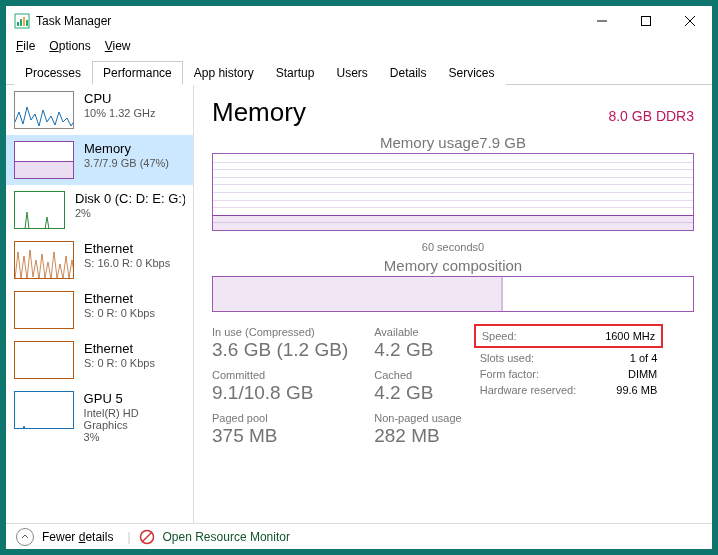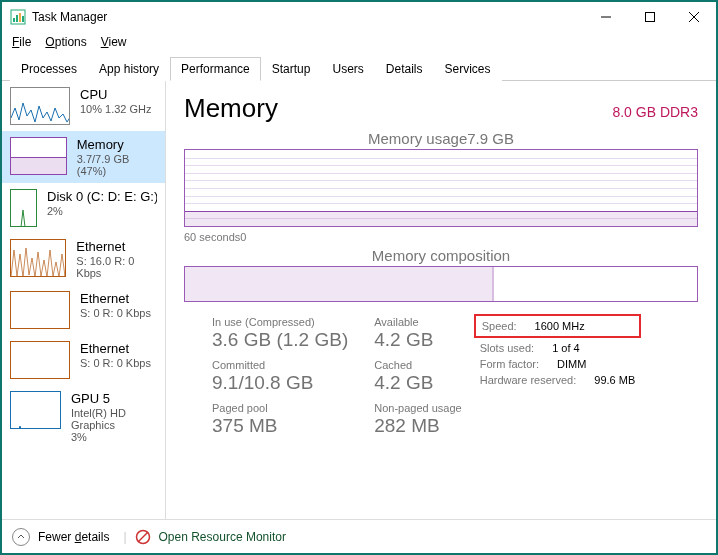--- a/index.html
+++ b/index.html
@@ -1,65 +1,65 @@
 <!DOCTYPE html>
 <html><head>
 <meta charset="utf-8">
 <style>
   * { box-sizing: border-box; margin: 0; padding: 0; }
   body { font-family: "Segoe UI", Arial, sans-serif; font-size: 12px; background: #fff; color: #000; }
-  .window { width: 718px; height: 555px; border: 2px solid #0f766e; display: flex; flex-direction: column; background: #fff; }
+  .window { width: 718px; height: 555px; border: 6px solid #0f766e; display: flex; flex-direction: column; background: #fff; }
   .titlebar { height: 30px; display: flex; align-items: center; padding: 0 0 0 8px; }
   .titlebar .title { flex: 1; font-size: 12px; }
   .winbtn { width: 44px; height: 30px; display: flex; align-items: center; justify-content: center; font-size: 14px; color: #000; cursor: pointer; }
   .app-icon { width: 16px; height: 16px; margin-right: 6px; }
 
   .menubar { height: 20px; display: flex; gap: 14px; padding: 0 10px; align-items: center; }
   .menubar span { text-decoration: underline; text-decoration-color: #000; text-underline-offset: 1px; cursor: pointer; }
   .menubar .u { text-decoration: none; }
   .menubar .u .ul { text-decoration: underline; }
 
   .tabs { display: flex; padding: 4px 16px 0 8px; border-bottom: 1px solid #ccc; }
   .tab { padding: 4px 10px; border: 1px solid transparent; border-bottom: none; cursor: pointer; position: relative; top: 1px; background: #fff; }
   .tab.active { border-color: #ccc; border-bottom: 1px solid #fff; }
 
   .body { flex: 1; display: flex; overflow: hidden; }
-  .sidebar { width: 164px; border-right: 1px solid #ddd; overflow-y: hidden; }
+  .sidebar { width: 188px; border-right: 1px solid #ddd; overflow-y: hidden; }
   .sidebar-item { display: flex; align-items: flex-start; padding: 6px 8px; gap: 10px; cursor: pointer; }
   .sidebar-item.selected { background: #cce8ff; }
   .thumb { width: 60px; height: 38px; border: 1px solid #888; background: #fff; position: relative; overflow: hidden; }
   .sidebar-item .info .name { font-size: 13px; }
   .sidebar-item .info .sub { font-size: 11px; color: #555; margin-top: 1px; }
 
   .main { flex: 1; padding: 12px 18px 10px 18px; display: flex; flex-direction: column; }
   .main-header { display: flex; justify-content: space-between; align-items: baseline; }
   .main-header h1 { font-size: 26px; font-weight: 400; }
   .main-header .spec { font-size: 14px; color: #be185d; }
 
   .chart-section { margin-top: 6px; }
   .chart-label-row { display: flex; justify-content: center; color: #777; font-size: 15px; }
   .big-chart { height: 78px; border: 1px solid #9b59b6; position: relative; margin-top: 2px; background: #fff; }
   .big-chart .grid-line { position: absolute; left: 0; right: 0; border-top: 1px solid #e7d9ef; }
   .big-chart .fill { position: absolute; left: 0; right: 0; bottom: 0; height: 20%; background: rgba(155,89,182,0.15); border-top: 1px solid #8e44ad; }
-  .axis-row { display: flex; justify-content: flex-start; color: #777; font-size: 11px; margin-top: 4px; }
+  .axis-row { display: flex; justify-content: center; color: #777; font-size: 11px; margin-top: 10px; }
 
   .comp-chart { height: 36px; border: 1px solid #9b59b6; margin-top: 2px; position: relative; background: #fff; }
   .comp-fill { position: absolute; top: 0; bottom: 0; left: 0; width: 60%; background: rgba(155,89,182,0.15); }
   .comp-mark { position: absolute; top: 0; bottom: 0; left: 60%; width: 2px; background: rgba(155,89,182,0.4); }
 
   .stats { display: flex; margin-top: 14px; gap: 18px; }
-  .stats-left { display: grid; grid-template-columns: auto auto; column-gap: 26px; row-gap: 8px; margin-left: 28px; }
+  .stats-left { display: grid; grid-template-columns: auto auto; column-gap: 26px; row-gap: 8px; }
   .stat-label { color: #777; font-size: 11px; }
   .stat-val { font-size: 19px; color: #737373; margin-top: 1px; }
   .stats-right { font-size: 11px; }
-  .stats-right .row { display: flex; gap: 18px; padding: 2px 0; }
+  .stats-right .row { display: flex; justify-content: space-between; gap: 40px; padding: 2px 0; }
   .stats-right .lbl { color: #777; }
   .highlight-box { border: 2px solid #e5292e; padding: 2px 6px; margin: -2px -6px 2px -6px; }
 
-  .footer { height: 34px; border-top: 1px solid #ddd; display: flex; align-items: center; padding: 0 10px; gap: 8px; }
+  .footer { height: 26px; border-top: 1px solid #ddd; display: flex; align-items: center; padding: 0 10px; gap: 8px; }
   .chevron-circle { width: 18px; height: 18px; border: 1px solid #888; border-radius: 50%; display: flex; align-items: center; justify-content: center; font-size: 10px; }
   .link { color: #14532d; cursor: pointer; }
   .rm-icon { width: 16px; height: 16px; display: inline-flex; align-items: center; justify-content: center; }
 </style>
 </head>
 <body>
 
 <div class="window">
 
   <div class="titlebar">
@@ -90,22 +90,22 @@
   </div>
 
   <div class="menubar">
     <span class="u"><span class="ul">F</span>ile</span>
     <span class="u"><span class="ul">O</span>ptions</span>
     <span class="u"><span class="ul">V</span>iew</span>
   </div>
 
   <div class="tabs">
     <div class="tab">Processes</div>
+    <div class="tab active">Performance</div>
     <div class="tab">App history</div>
-    <div class="tab active">Performance</div>
     <div class="tab">Startup</div>
     <div class="tab">Users</div>
     <div class="tab">Details</div>
     <div class="tab">Services</div>
   </div>
 
   <div class="body">
 
     <div class="sidebar">
 

